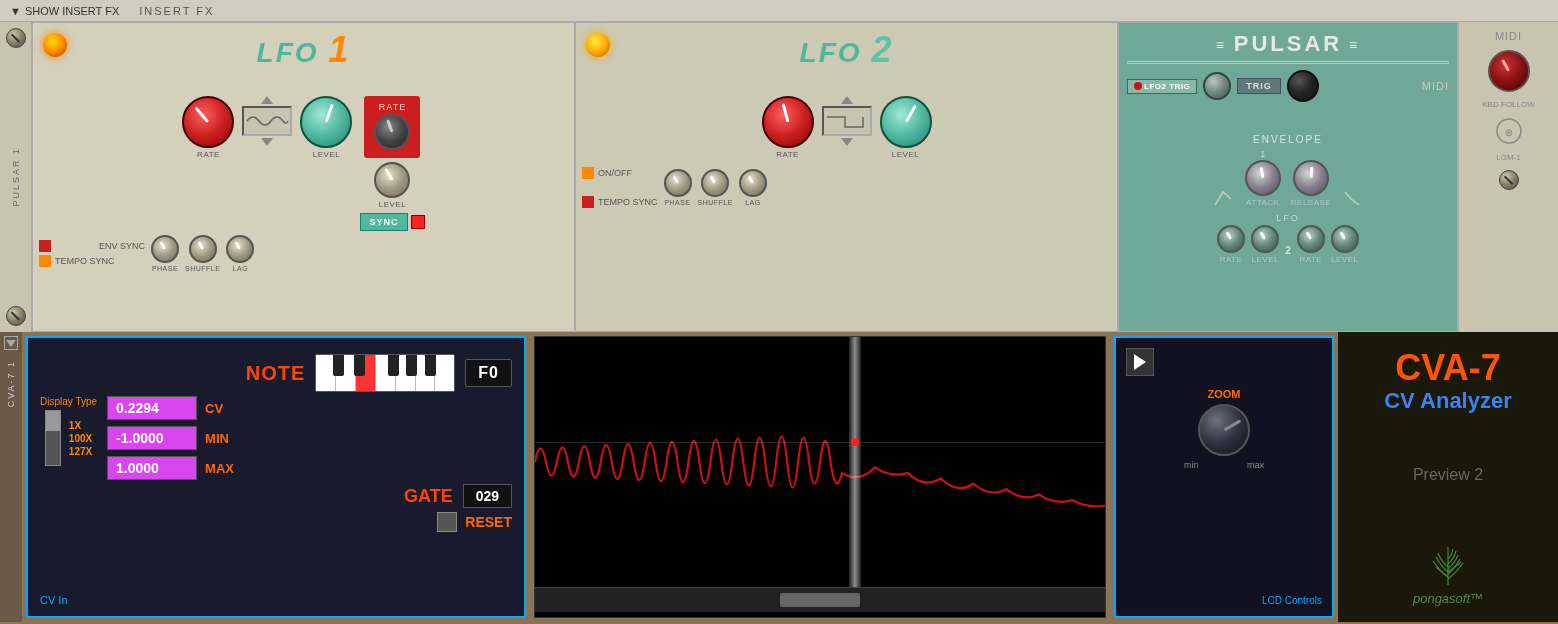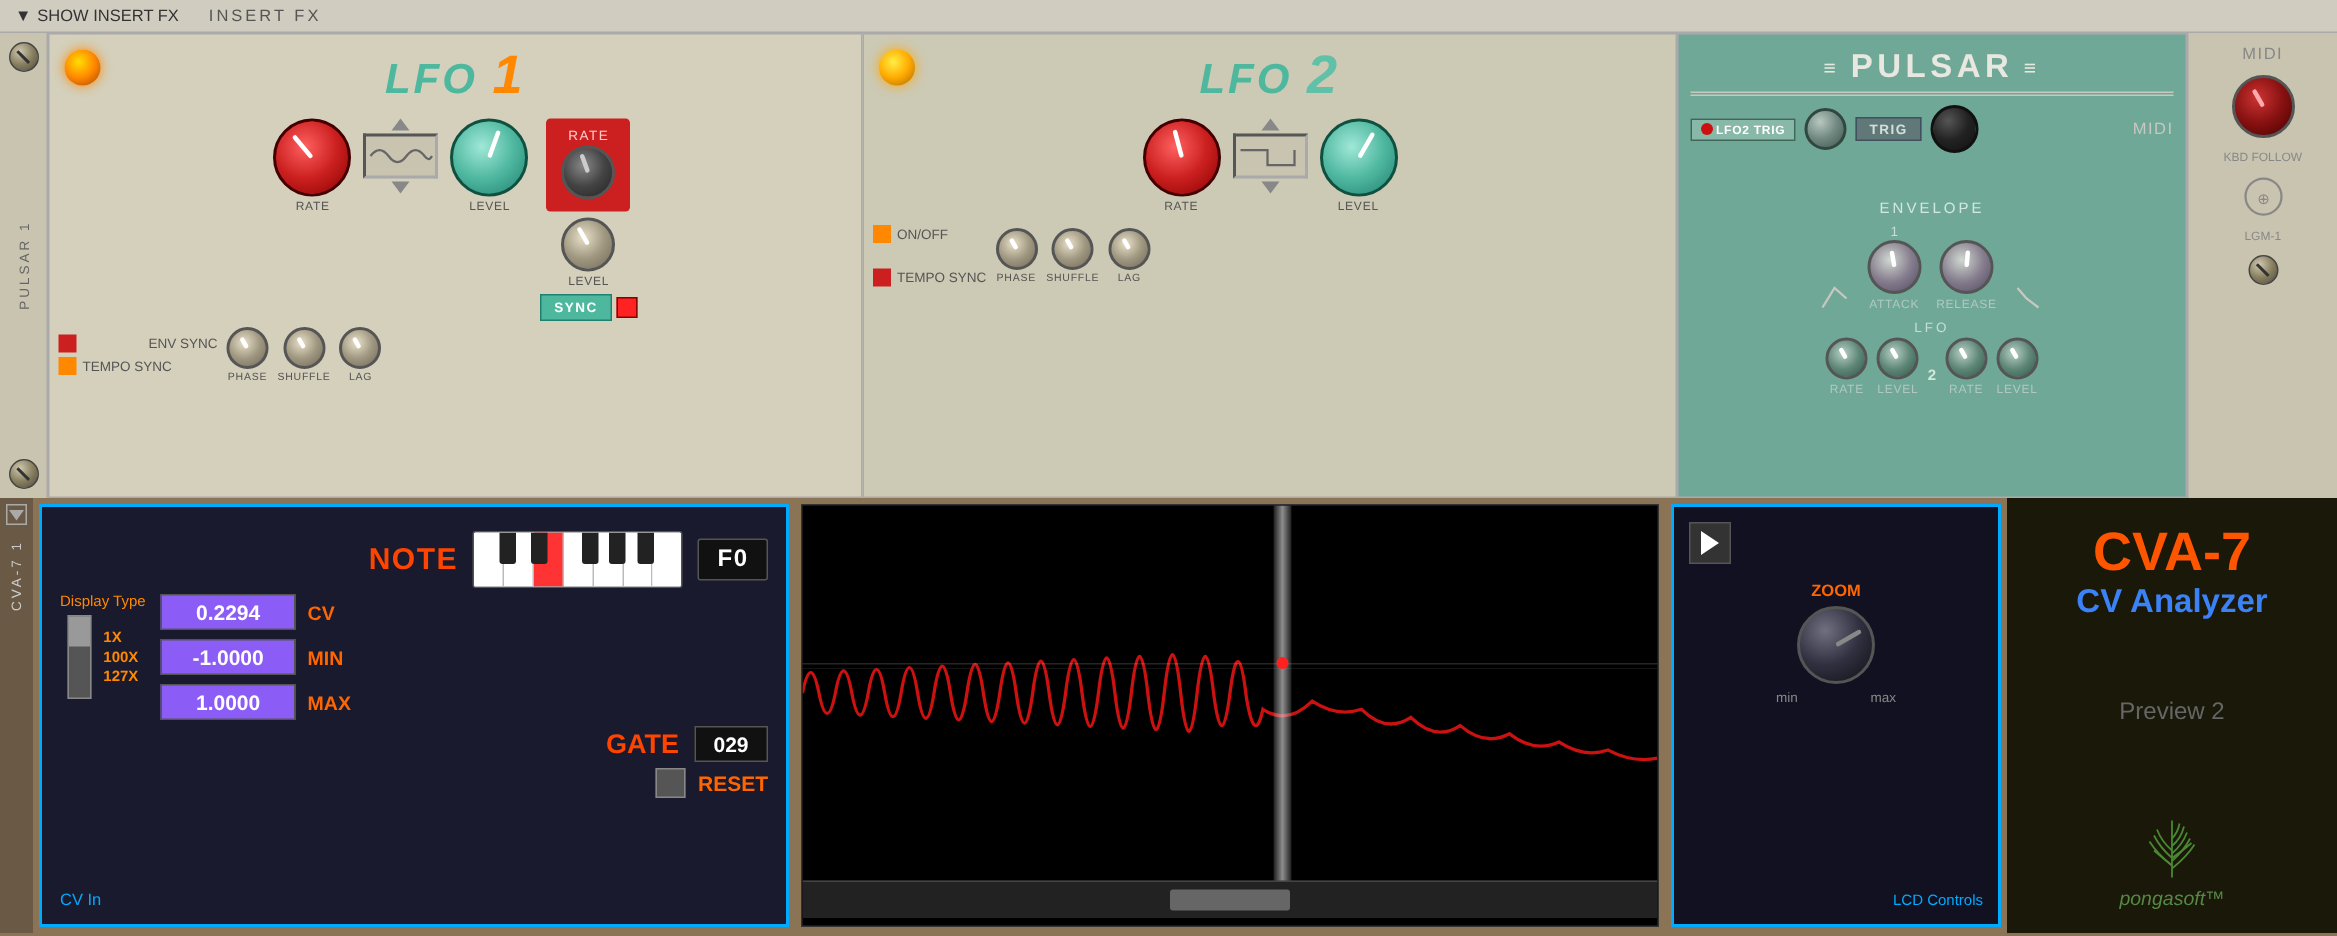--- a/index.html
+++ b/index.html
@@ -57,21 +57,21 @@
       position: relative;
     }
 
     .lfo-title {
       color: #4db89e;
       font-size: 28px;
       font-weight: bold;
       font-style: italic;
       text-align: center;
       letter-spacing: 2px;
-      margin-bottom: 4px;
+      margin-bottom: 21px;
     }
 
     .lfo-orange-light {
       width: 24px;
       height: 24px;
       border-radius: 50%;
       background: radial-gradient(circle at 40% 35%, #ffdd00, #ff8800, #aa4400);
       box-shadow: 0 0 8px #ff8800;
       position: absolute;
       top: 10px;
@@ -208,27 +208,26 @@
       color: #fff;
       font-size: 16px;
       font-weight: bold;
       padding: 4px 12px;
       border: 1px solid #555;
       border-radius: 2px;
       letter-spacing: 1px;
     }
 
     .value-display {
-      background: #8b5cf6;
+      background: #d946ef;
       color: #fff;
       font-size: 14px;
       font-weight: bold;
       padding: 3px 8px;
       border: 1px solid #555;
-      text-align: center;
       min-width: 90px;
     }
 
     .cv-label {
       color: #ff6600;
       font-size: 13px;
       font-weight: bold;
     }
 
     .gate-label {

